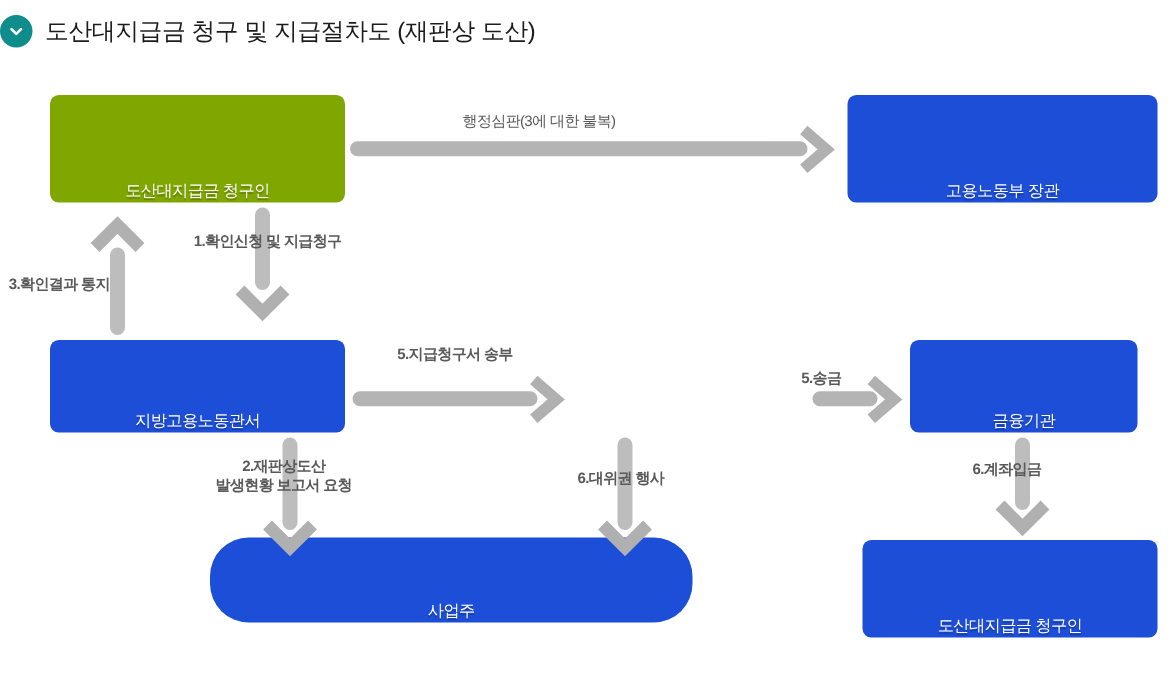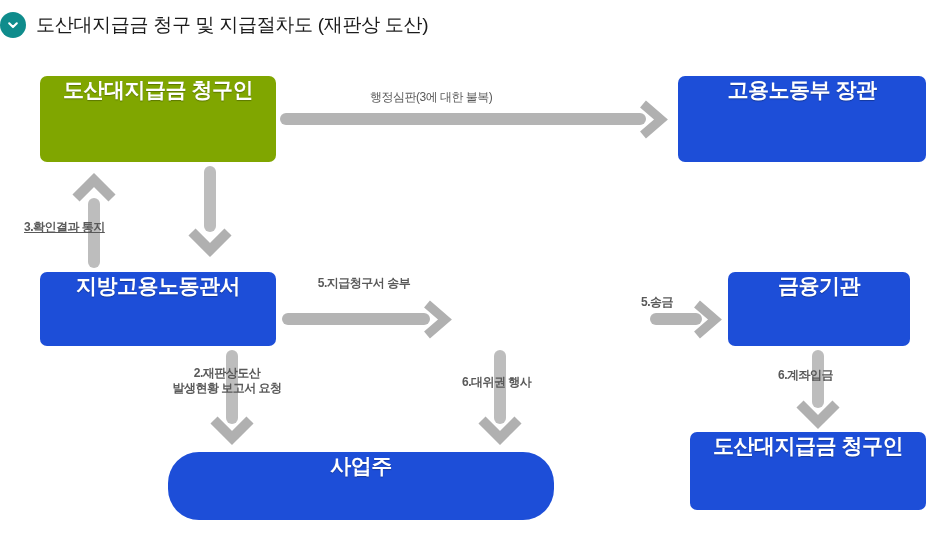--- a/index.html
+++ b/index.html
@@ -40,26 +40,26 @@
     font-size: 19px;
     color: #1b1b1b;
     letter-spacing: -0.3px;
     white-space: nowrap;
   }
 
   
   .node {
     position: absolute;
     display: flex;
-    align-items: flex-start;
+    align-items: flex-end;
     justify-content: center;
     border-radius: 7px;
     color: #ffffff;
-    font-size: 21px;
-    font-weight: bold;
+    font-size: 13px;
+    font-weight: normal;
     letter-spacing: -0.5px;
     text-shadow: 0 1px 1px rgba(0,0,0,0.28);
     white-space: nowrap;
   }
   .node.blue  { background: #1d4ed8; }
   .node.green { background: #80a600; }
 
   
   .bar-h {
     position: absolute;
@@ -115,21 +115,21 @@
 
   <div class="node blue" style="left:40px; top:272px; width:236px; height:74px;">
     <span>지방고용노동관서</span>
   </div>
 
 
   <div class="node blue" style="left:728px; top:272px; width:182px; height:74px;">
     <span>금융기관</span>
   </div>
 
-  <div class="node blue" style="left:168px; top:452px; width:386px; height:68px;border-radius:31px;">
+  <div class="node blue" style="left:168px; top:430px; width:386px; height:68px;border-radius:31px;">
     <span>사업주</span>
   </div>
 
   <div class="node blue" style="left:690px; top:432px; width:236px; height:78px;">
     <span>도산대지급금 청구인</span>
   </div>
 
   <div class="bar-h" style="left:280px; top:113px; width:366px;"></div>
   <span class="chev" style="left:640px; top:100px;">
     <svg width="34" height="39" viewBox="0 0 34 39">
@@ -137,28 +137,29 @@
     </svg>
   </span>
   <span class="lbl" style="left:370px; top:90px;">행정심판(3에 대한 불복)</span>
 
   <div class="bar-v" style="left:204px; top:166px; height:66px;"></div>
   <span class="chev" style="left:188px; top:228px;">
     <svg width="44" height="36" viewBox="0 0 44 36">
       <path d="M4 4 L22 22 L40 4" fill="none" stroke="#b0b0b0" stroke-width="10" stroke-linecap="butt" stroke-linejoin="miter"></path>
     </svg>
   </span>
+  <span class="lbl b" style="left:155px; top:186px;">1.확인신청 및 지급청구</span>
 
   <div class="bar-v" style="left:88px; top:198px; height:70px;"></div>
   <span class="chev" style="left:72px; top:166px;">
     <svg width="44" height="36" viewBox="0 0 44 36">
       <path d="M4 32 L22 14 L40 32" fill="none" stroke="#b0b0b0" stroke-width="10" stroke-linecap="butt" stroke-linejoin="miter"></path>
     </svg>
   </span>
-  <span class="lbl b" style="left:24px; top:220px;text-decoration:underline;">3.확인결과 통지</span>
+  <span class="lbl b" style="left:7px; top:220px;">3.확인결과 통지</span>
 
   <div class="bar-h" style="left:282px; top:313px; width:148px;"></div>
   <span class="chev" style="left:424px; top:300px;">
     <svg width="34" height="39" viewBox="0 0 34 39">
       <path d="M3 4 L21 19.5 L3 35" fill="none" stroke="#b0b0b0" stroke-width="9" stroke-linecap="butt" stroke-linejoin="miter"></path>
     </svg>
   </span>
   <div class="lbl b center" style="left:284px; top:276px; width:160px;">
     <div>5.지급청구서 송부</div>
   </div>

